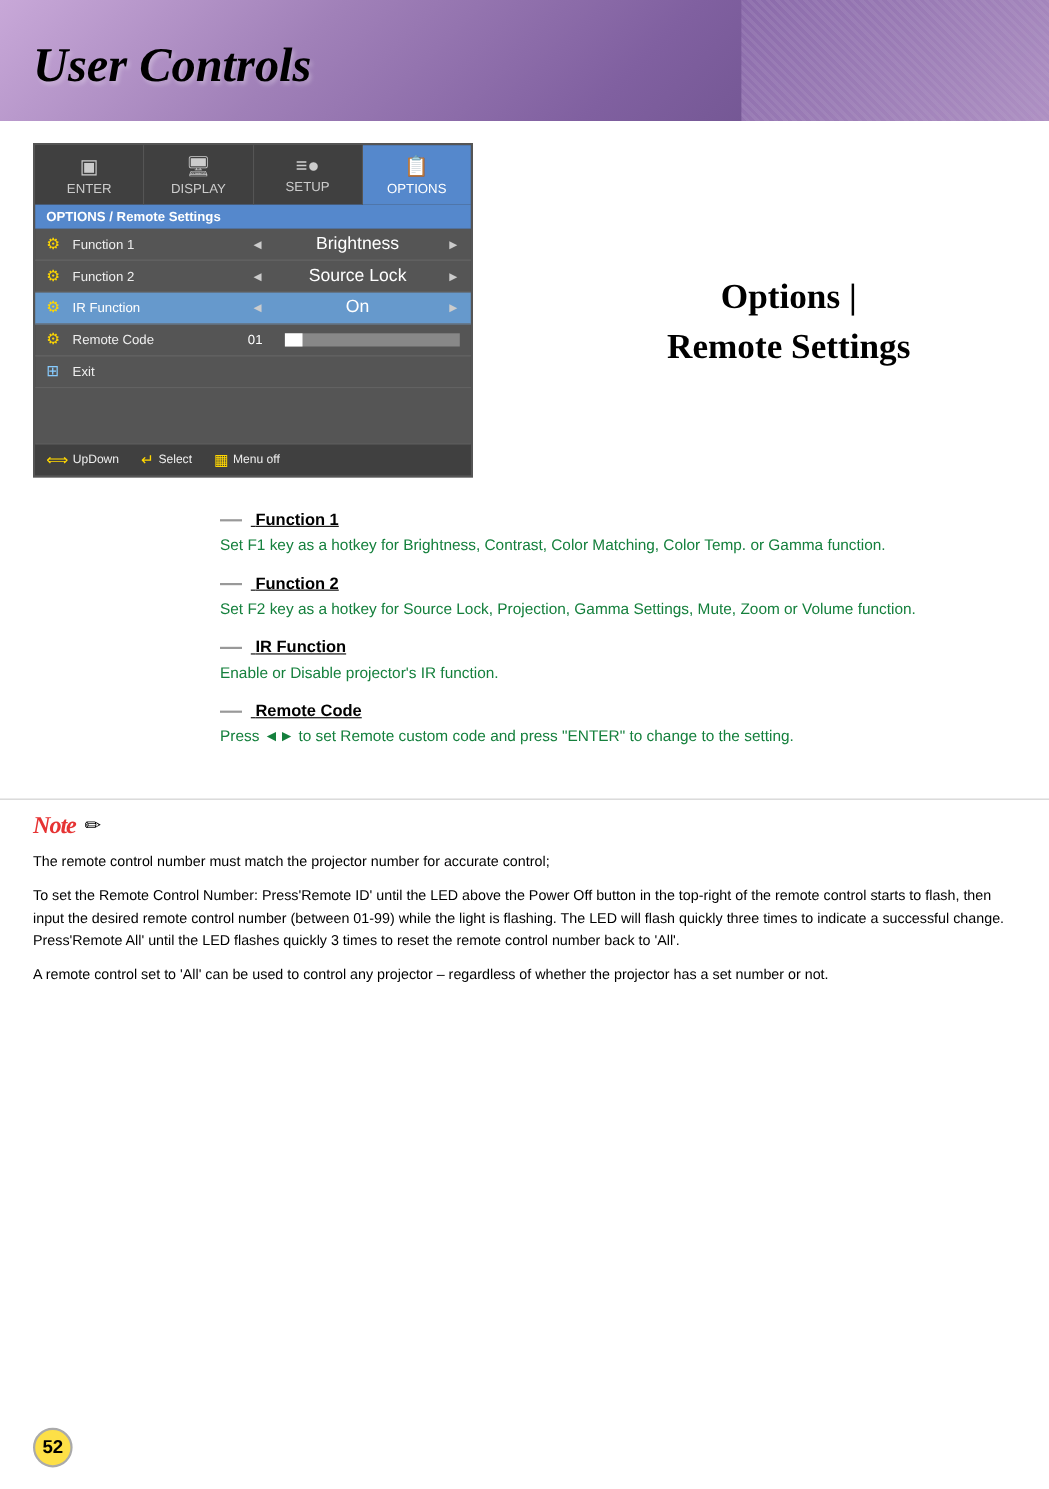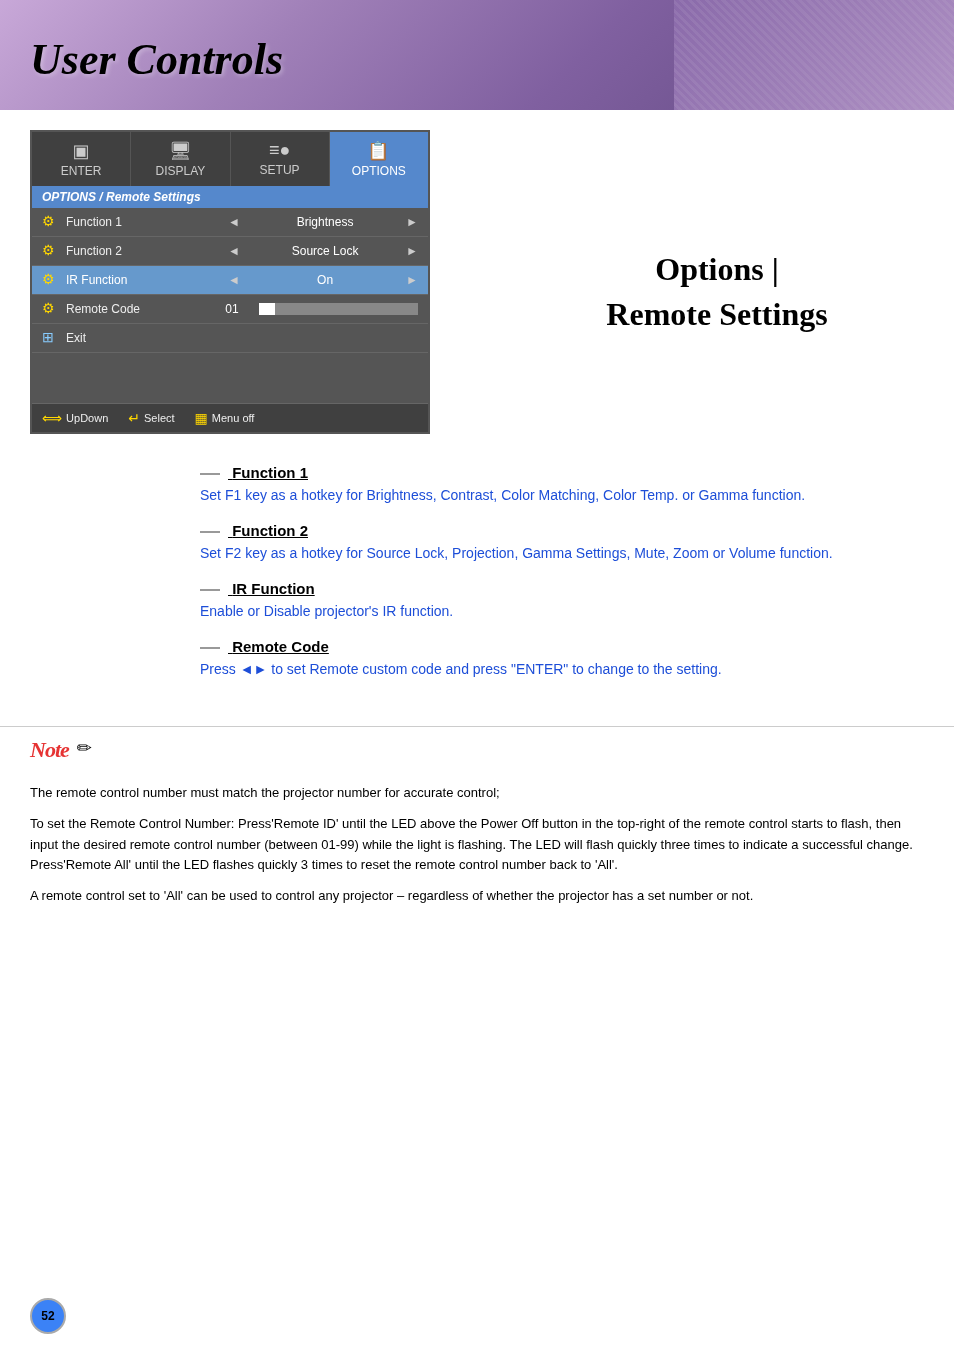--- a/index.html
+++ b/index.html
@@ -96,21 +96,20 @@
       font-size: 18px;
       margin-bottom: 2px;
     }
 
     .menu-breadcrumb {
       background: #5588cc;
       color: #fff;
       padding: 4px 10px;
       font-size: 12px;
       font-weight: bold;
-      font-style: italic;
     }
 
     .menu-items {
       background: #555;
     }
 
     .menu-item {
       display: flex;
       align-items: center;
       padding: 5px 10px;
@@ -139,21 +138,21 @@
 
     .menu-item-arrow-left {
       color: #ccc;
       font-size: 12px;
       margin-right: 4px;
     }
 
     .menu-item-value {
       flex: 1;
       text-align: center;
-      font-size: 12px;
+      font-size: 16px;
       color: #fff;
     }
 
     .menu-item-arrow-right {
       color: #ccc;
       font-size: 12px;
     }
 
     .menu-item-exit {
       color: #eee;
@@ -243,37 +242,37 @@
       font-size: 15px;
       font-weight: bold;
       text-decoration: underline;
       color: #000;
       margin-bottom: 4px;
       padding-left: 20px;
     }
 
     .desc-text {
       font-size: 14px;
-      color: #1d4ed8;
+      color: #15803d;
       line-height: 1.5;
       padding-left: 20px;
     }
 
     
     .note-section {
       padding: 10px 30px 20px 30px;
       border-top: 1px solid #ccc;
       margin-top: 10px;
     }
 
     .note-header {
       display: flex;
-      align-items: flex-start;
+      align-items: center;
       gap: 8px;
-      margin-bottom: 20px;
+      margin-bottom: 10px;
     }
 
     .note-logo {
       font-size: 22px;
       font-weight: bold;
       font-style: italic;
       color: #e63333;
       font-family: 'Times New Roman', serif;
       letter-spacing: -1px;
     }
@@ -290,26 +289,26 @@
     }
 
     
     .page-number {
       position: absolute;
       bottom: 20px;
       left: 30px;
       width: 36px;
       height: 36px;
       border-radius: 50%;
-      background: #3b82f6;
+      background: #fde047;
       border: 2px solid #aaa;
       display: flex;
       align-items: center;
       justify-content: center;
-      font-size: 12px;
+      font-size: 17px;
       font-weight: bold;
       color: #000;
     }
 
     .divider-line {
       width: 20px;
       height: 2px;
       background: #999;
       margin-right: 8px;
       display: inline-block;

